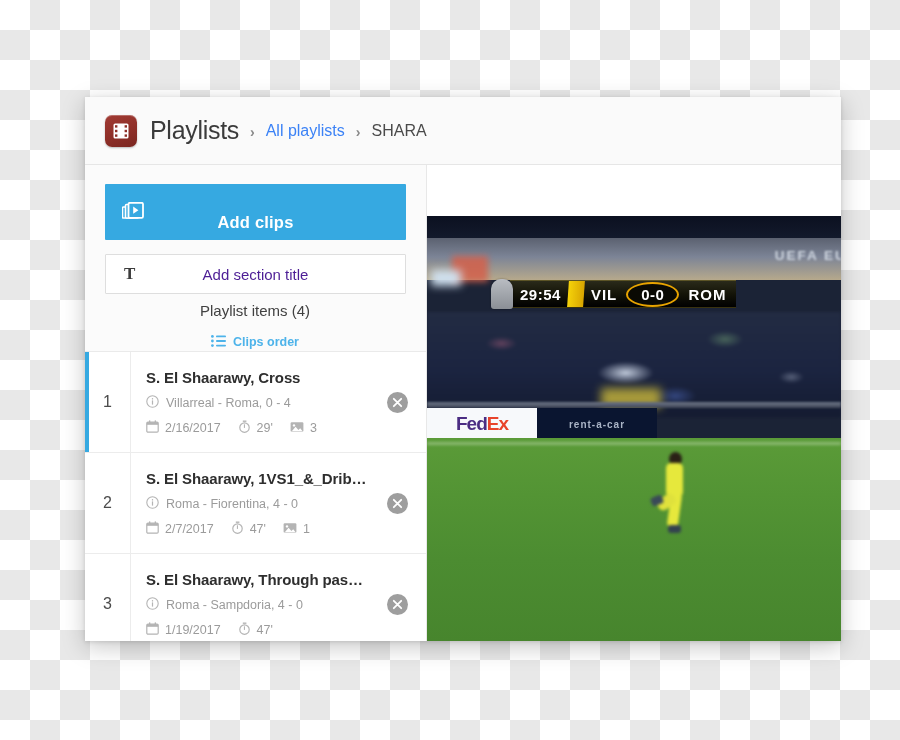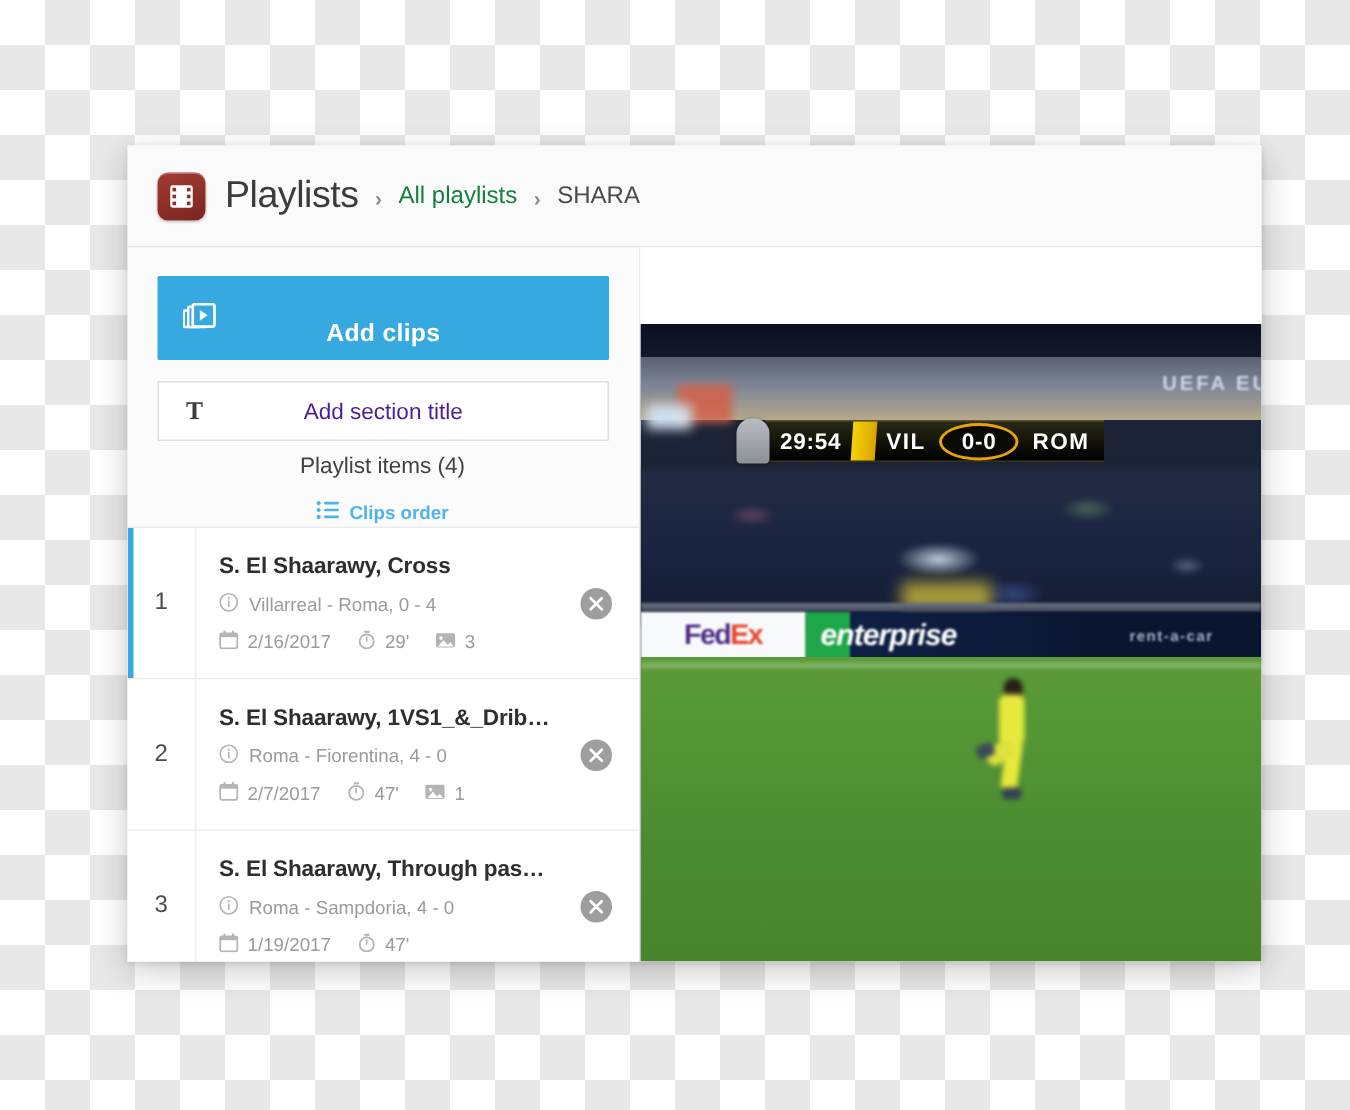--- a/index.html
+++ b/index.html
@@ -68,21 +68,21 @@
   }
   .crumb-sep {
     font-size: 14px;
     color: #8a8a8a;
     font-weight: bold;
     line-height: 1;
     transform: translateY(1px);
   }
   .crumb-link {
     font-size: 16px;
-    color: #15803d;
+    color: #3b82f6;
   }
   .crumb-current {
     font-size: 16px;
     color: #4a4a4a;
   }
 
   
   #body-split { flex: 1; display: flex; min-height: 0; }
 
   
@@ -774,21 +774,20 @@
 
         <div id="crowd"></div>
         <div id="crowd-yellow"></div>
         <div id="crowd-rail"></div>
 
         <div id="ads-row">
           <div class="ad-fedex">
             <span class="fedex-fed">Fed</span>
               <span class="fedex-ex">Ex</span>
           </div>
-          <div class="ad-enterprise">enterprise</div>
           <div class="ad-third">rent-a-car</div>
         </div>
 
         <div id="pitch">
           <div id="pitch-line"></div>
         </div>
 
         <div id="player-figure">
           <div class="pl-head"></div>
           <div class="pl-body"></div>

